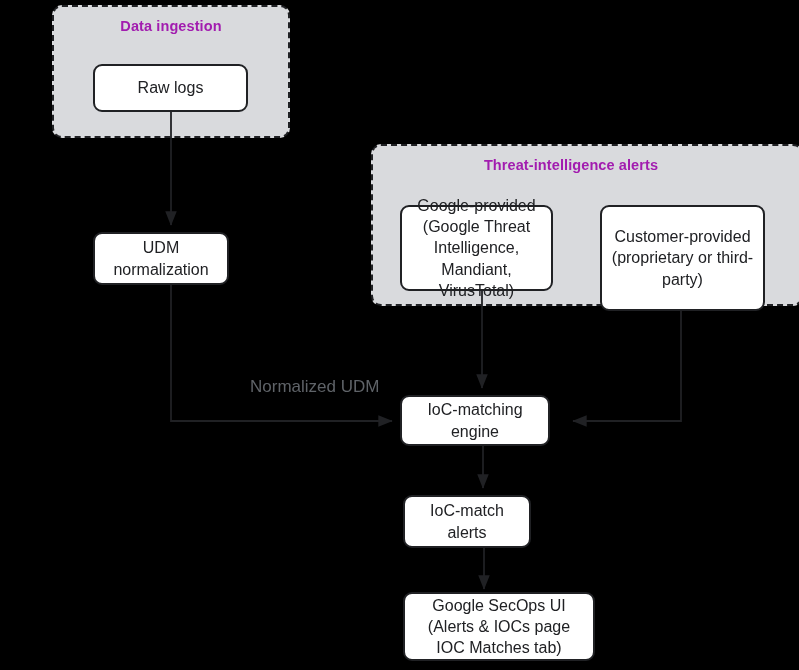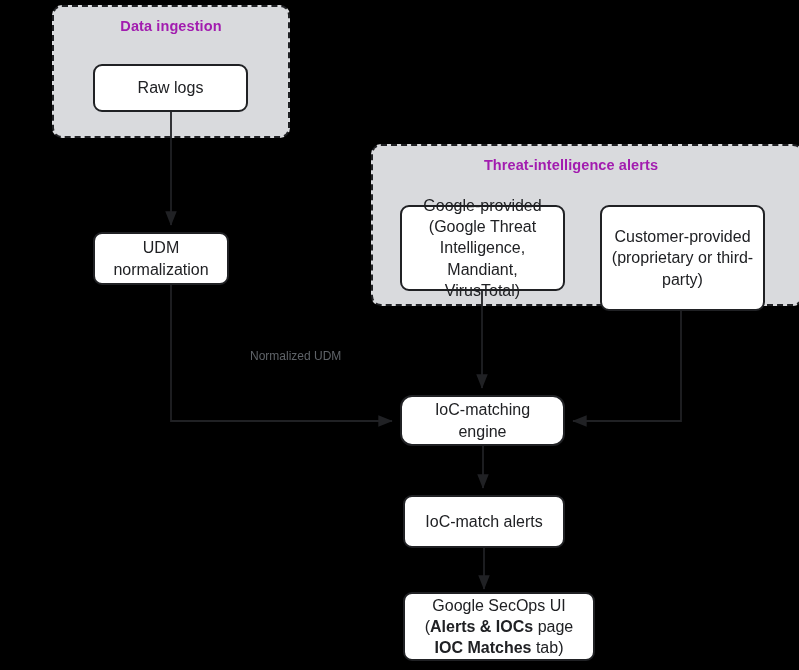--- a/index.html
+++ b/index.html
@@ -61,25 +61,26 @@
     line-height: 1.32;
     padding: 2px 7px;
   }
   .node-label {
     display: block;
     width: 100%;
   }
   .edge-label {
     position: absolute;
     color: #5f6368;
-    font-size: 12px;
+    font-size: 17px;
     white-space: nowrap;
+    margin-top: 28px;
   }
   .bold {
-    font-weight: bold;
+    font-weight: normal;
   }
 </style>
 </head>
 <body>
 
 <div id="diagram-root">
 
   <div class="cluster" style="left:52px; top:5px; width:238px; height:133px;">
     <div class="cluster-title">Data ingestion</div>
   </div>
@@ -123,42 +124,42 @@
   <div class="edge-label" style="left:250px; top:349px;">Normalized UDM</div>
 
   <div class="node" style="left:93px; top:64px; width:155px; height:48px;">
     <span class="node-label">Raw logs</span>
   </div>
 
   <div class="node" style="left:93px; top:232px; width:136px; height:53px;">
     <span class="node-label">UDM normalization</span>
   </div>
 
-  <div class="node" style="left:400px; top:205px; width:165px; height:86px;">
+  <div class="node" style="left:400px; top:205px; width:153px; height:86px;">
     <span class="node-label">
       <span>Google-provided</span><br>
       <span>(Google Threat</span><br>
       <span>Intelligence, Mandiant,</span><br>
       <span>VirusTotal)</span>
     </span>
   </div>
 
   <div class="node" style="left:600px; top:205px; width:165px; height:106px;">
     <span class="node-label">
       <span>Customer-provided</span><br>
       <span>(proprietary or third-</span><br>
       <span>party)</span>
     </span>
   </div>
 
-  <div class="node" style="left:400px; top:395px; width:165px; height:51px;border-radius:12px;">
+  <div class="node" style="left:400px; top:395px; width:150px; height:51px;">
     <span class="node-label">IoC-matching engine</span>
   </div>
 
-  <div class="node" style="left:403px; top:495px; width:162px; height:53px;">
+  <div class="node" style="left:403px; top:495px; width:128px; height:53px;">
     <span class="node-label">IoC-match alerts</span>
   </div>
 
   <div class="node" style="left:403px; top:592px; width:192px; height:69px;text-align:center;">
     <span class="node-label">
       <span>Google SecOps UI</span><br><span>(</span><span class="bold">Alerts &amp; IOCs</span><span> page</span><br><span class="bold">IOC Matches</span><span> tab)</span>
     </span>
   </div>
 
 </div>

